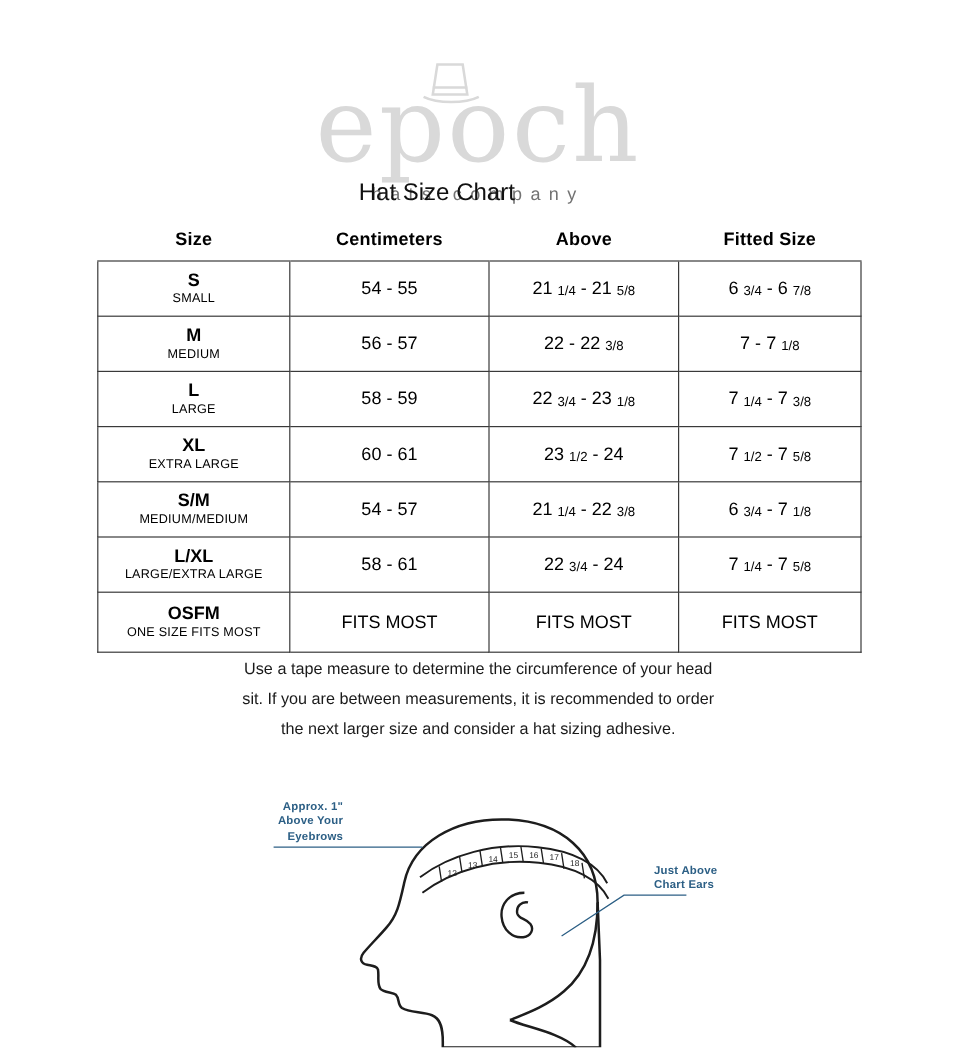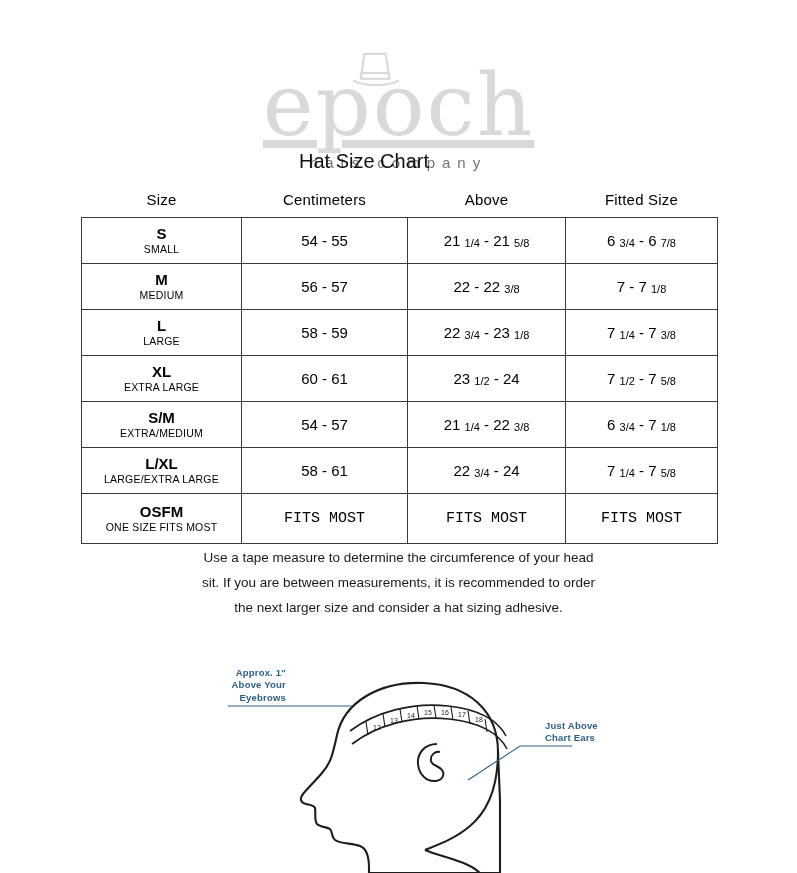--- a/index.html
+++ b/index.html
@@ -31,21 +31,20 @@
     text-align: center;
     pointer-events: none;
     user-select: none;
   }
   .watermark-word {
     font-family: "DejaVu Serif", serif;
     font-size: 86px;
     letter-spacing: 2px;
     color: #d9d9d9;
     line-height: 1;
-    text-decoration: underline;
   }
   .watermark-sub {
     font-family: "Liberation Sans", sans-serif;
     font-size: 15px;
     letter-spacing: 7px;
     color: #737373;
     margin-top: 6px;
   }
   .watermark-hat {
     position: absolute;
@@ -83,21 +82,21 @@
   table.size-chart th,
   table.size-chart td {
     border: 1px solid #3a3a3a;
     text-align: center;
     vertical-align: middle;
   }
   table.size-chart th {
     border: none;
     border-bottom: 1px solid #3a3a3a;
     font-size: 15px;
-    font-weight: normal;
+    font-weight: bold;
     padding: 8px 0 9px 0;
     letter-spacing: .2px;
   }
   table.size-chart th.col-size { width: 160px; }
   table.size-chart th.col-cm { width: 166px; }
   table.size-chart th.col-in { width: 158px; }
   table.size-chart th.col-fit { width: 152px; }
 
   table.size-chart tbody tr { height: 46px; }
   table.size-chart td {
@@ -115,21 +114,21 @@
     line-height: 1.25;
     letter-spacing: .2px;
   }
   .frac {
     font-size: 11px;
     vertical-align: baseline;
     position: relative;
     top: 1px;
     margin-top: 32px;
   }
-  td.osfm-cell { font-size: 15px; font-family: Liberation Mono, monospace; }
+  td.osfm-cell { font-size: 15px; }
 
   
   .instructions {
     position: absolute;
     top: 546px;
     left: 0;
     width: 797px;
     text-align: center;
     font-size: 13.5px;
     line-height: 1.85;
@@ -272,21 +271,21 @@
             <span class="frac">1/2</span>
             <span>-</span>
             <span>7</span>
             <span class="frac">5/8</span>
           </td>
         </tr>
 
         <tr>
           <td>
             <div class="size-abbr">S/M</div>
-            <div class="size-full">EXTRA/MEDIUM</div>
+            <div class="size-full">MEDIUM/MEDIUM</div>
           </td>
           <td>54 - 57</td>
           <td>
             <span>21</span>
             <span class="frac">1/4</span>
             <span>-</span>
             <span>22</span>
             <span class="frac">3/8</span>
           </td>
           <td>

